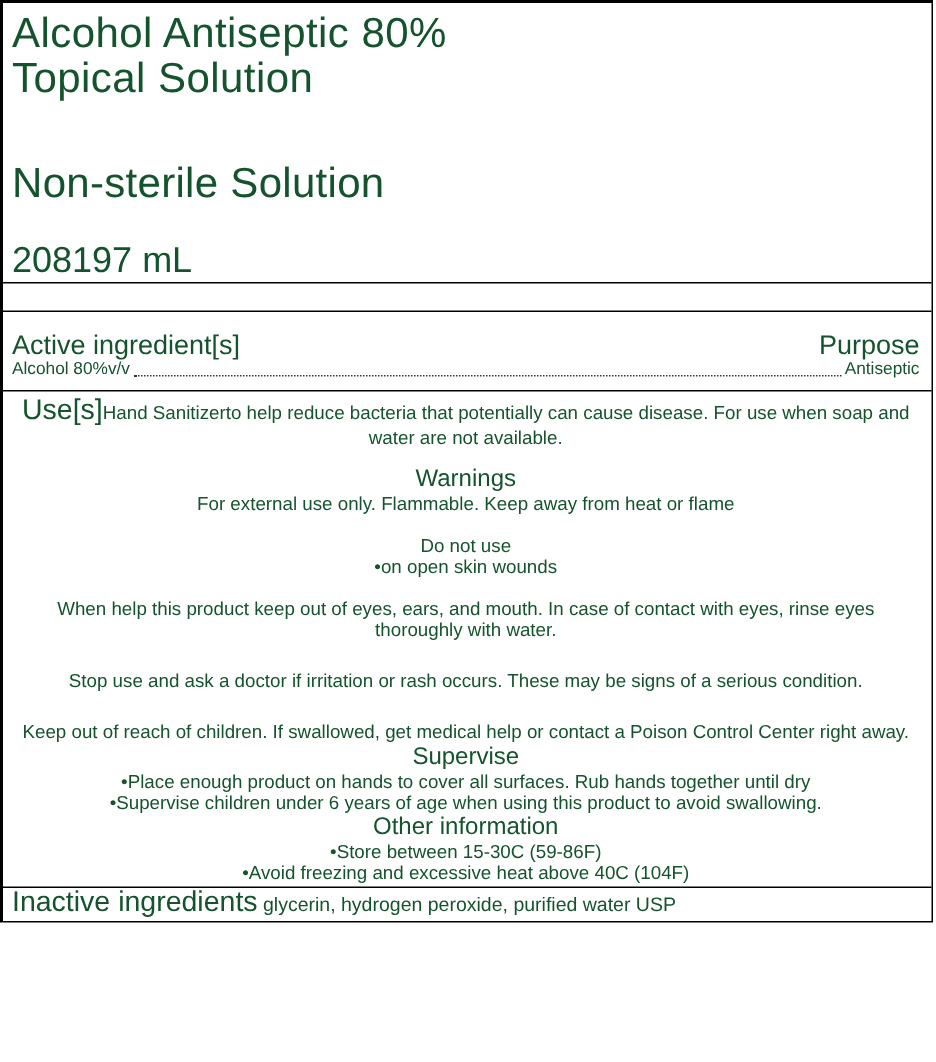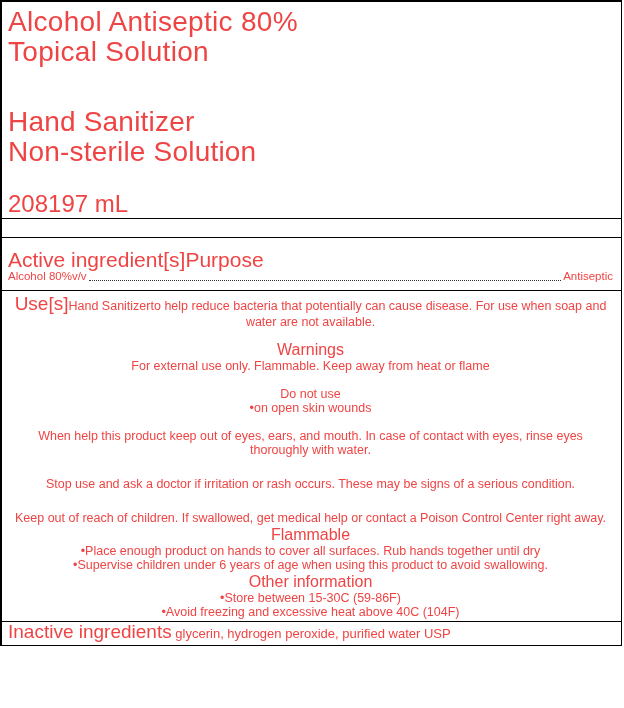--- a/index.html
+++ b/index.html
@@ -2,21 +2,21 @@
 <html><head>
 <meta charset="utf-8">
 <style>
   html, body { margin: 0; padding: 0; background: #ffffff; }
   .page {
     position: relative;
     width: 624px;
     height: 708px;
     background: #ffffff;
     font-family: "Liberation Sans", "DejaVu Sans", sans-serif;
-    color: #ef4444;
+    color: #14532d;
     overflow: hidden;
   }
   .label {
     position: absolute;
     left: 0; top: 0;
     width: 622px;
     box-sizing: border-box;
     border: 1px solid #000;
     border-left-width: 2px;
     border-top-width: 2px;
@@ -32,22 +32,22 @@
   .subtitle div { font-size: 28px; line-height: 30px; letter-spacing: 0.2px; }
   .volume { margin-top: 25px; font-size: 24px; line-height: 24px; }
   
   .band { height: 18px; border-bottom: 1px solid #000; }
   
   .active {
     padding: 13px 8px 6px 6px;
     border-bottom: 1px solid #000;
   }
   .active .heads {
-    display: flex; align-items: baseline;
-    font-size: 21px; line-height: 18px;
+    display: flex; justify-content: space-between; align-items: baseline;
+    font-size: 18px; line-height: 18px;
   }
   .active .vals {
     display: flex; align-items: baseline;
     font-size: 11.5px; line-height: 15px;
   }
   .leader {
     flex: 1 1 auto;
     border-bottom: 1px dotted #333;
     margin: 0 2px 3px 2px;
     align-self: flex-end;
@@ -81,21 +81,20 @@
 
 <div class="page">
   <div class="label">
 
     <div class="header">
       <div class="title">
         <div>Alcohol Antiseptic 80%</div>
         <div>Topical Solution</div>
       </div>
       <div class="subtitle">
-        <div>Hand Sanitizer</div>
         <div>Non-sterile Solution</div>
       </div>
       <div class="volume">208197 mL</div>
     </div>
 
     <div class="band"></div>
 
     <div class="active">
       <div class="heads">
         <span>Active ingredient[s]</span>
@@ -114,21 +113,21 @@
       <div class="h-md">Warnings</div>
       <p class="mb14">For external use only. Flammable. Keep away from heat or flame</p>
 
       <div>Do not use</div>
       <div>•on open skin wounds</div>
 
       <p class="mt14">When help this product keep out of eyes, ears, and mouth. In case of contact with eyes, rinse eyes thoroughly with water.</p>
       <p class="mt20">Stop use and ask a doctor if irritation or rash occurs. These may be signs of a serious condition.</p>
       <p class="mt20">Keep out of reach of children. If swallowed, get medical help or contact a Poison Control Center right away.</p>
 
-      <div class="h-md">Flammable</div>
+      <div class="h-md">Supervise</div>
       <div>•Place enough product on hands to cover all surfaces. Rub hands together until dry</div>
       <div>•Supervise children under 6 years of age when using this product to avoid swallowing.</div>
 
       <div class="h-md">Other information</div>
       <div>•Store between 15-30C (59-86F)</div>
       <div>•Avoid freezing and excessive heat above 40C (104F)</div>
     </div>
 
     <div class="inactive"><span class="h-lg">Inactive ingredients</span><span class="txt"> glycerin, hydrogen peroxide, purified water USP</span></div>
 

